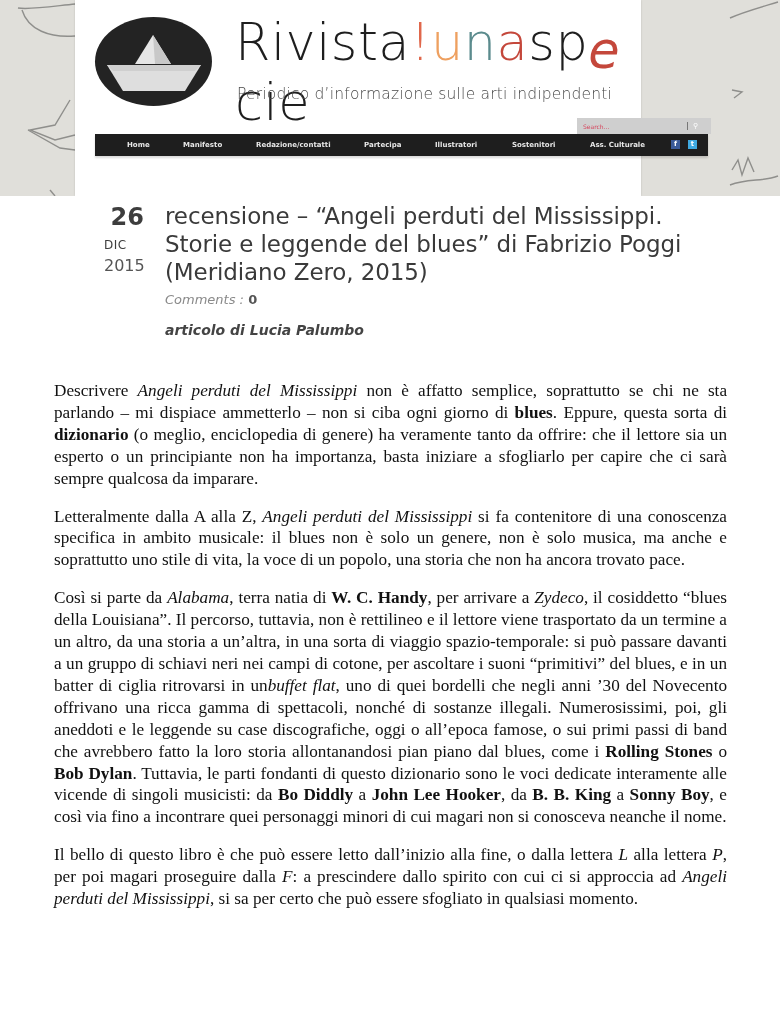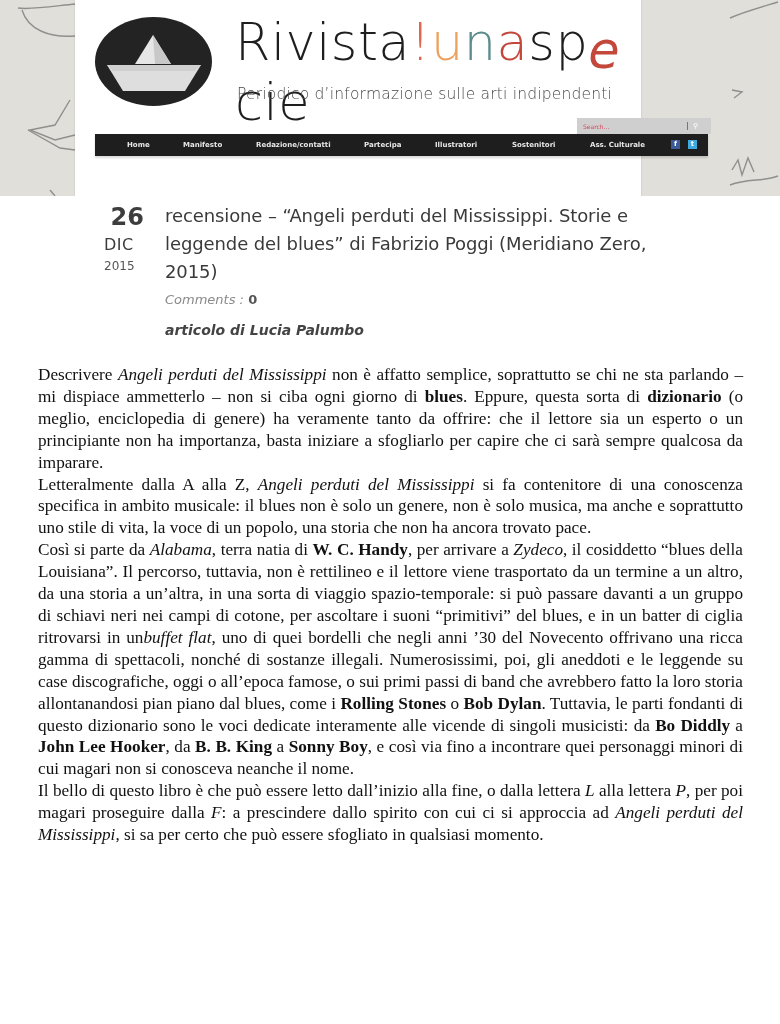--- a/index.html
+++ b/index.html
@@ -60,43 +60,43 @@
     .social { position: absolute; top: 6px; width: 9px; height: 9px; font-size: 7px; line-height: 9px;
       text-align: center; color: #fff; font-family: "DejaVu Sans", sans-serif; font-weight: bold; }
     .fb { left: 576px; background: #3b5b99; }
     .tw { left: 593px; background: #3fa9e0; }
 
     .post-date {
       position: absolute; left: 104px; top: 202px; width: 40px; text-align: left;
       font-family: "DejaVu Sans", sans-serif; color: #3d3d3d;
     }
     .date-day { font-size: 24px; font-weight: bold; display: block; line-height: 30px; text-align: right; }
-    .date-month { font-size: 16px; display: block; line-height: 24px; margin-top: 1px; letter-spacing: 0.5px; }
-    .date-year { font-size: 12px; display: block; line-height: 18px; color: #555; }
+    .date-month { font-size: 12px; display: block; line-height: 24px; margin-top: 1px; letter-spacing: 0.5px; }
+    .date-year { font-size: 16px; display: block; line-height: 18px; color: #555; }
     .post-title {
       position: absolute; left: 165px; top: 202px; width: 530px;
-      font-family: "DejaVu Sans", sans-serif; font-size: 18px; line-height: 28px;
+      font-family: "DejaVu Sans", sans-serif; font-size: 23px; line-height: 28px;
       color: #3a3a3a; letter-spacing: -0.1px;
     }
     .post-comments {
       position: absolute; left: 165px; top: 292px;
       font-family: "DejaVu Sans", sans-serif; font-size: 13px; font-style: italic; color: #8a8a8a;
     }
     .post-comments b { font-style: normal; color: #555; }
     .post-author {
       position: absolute; left: 165px; top: 322px;
       font-family: "DejaVu Sans", sans-serif; font-size: 14px; font-weight: bold;
       font-style: italic; color: #444;
     }
 
     .article {
       position: absolute; left: 38px; top: 364px; width: 705px;
       font-size: 17.2px; line-height: 21.9px; color: #111; text-align: justify;
     }
-    .article p { margin: 0; }
+    .article p { margin: 16px; }
     .article i { font-style: italic; }
     .article b { font-weight: bold; }
   </style>
 </head>
 <body>
 
 <div class="header-band">
 
   <svg class="sketch" style="left:0;top:0" width="80" height="196" viewBox="0 0 80 196">
     <path d="M18 8 C 30 10, 55 6, 75 4"></path>

